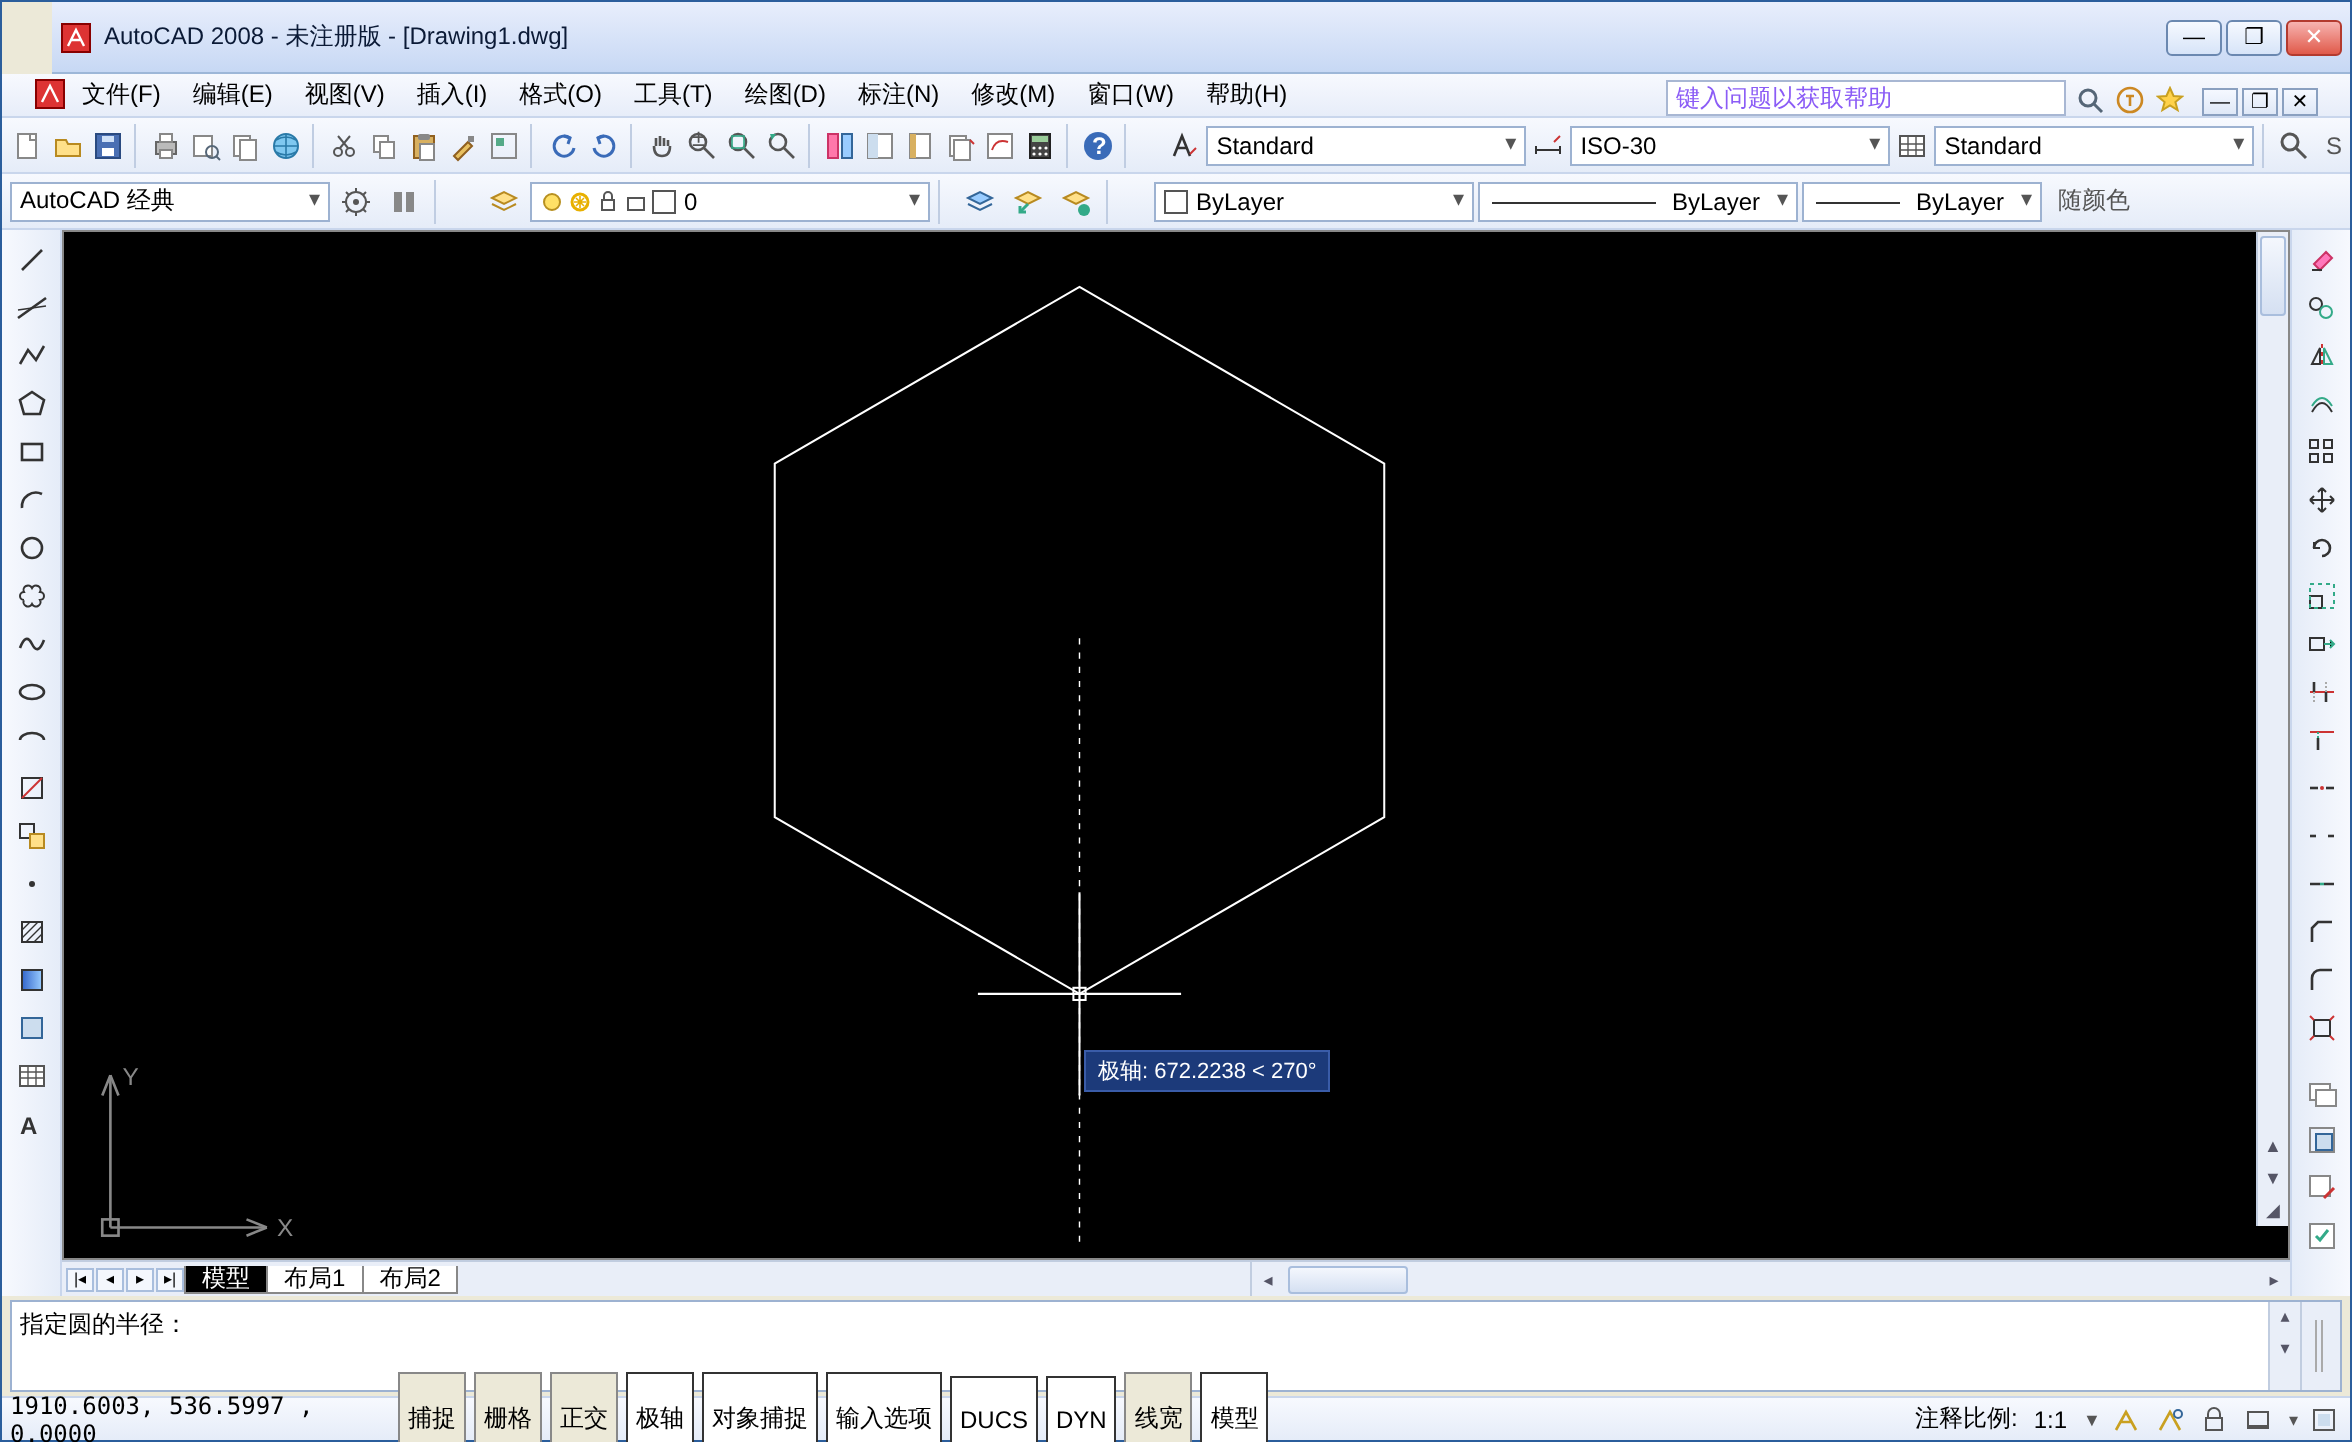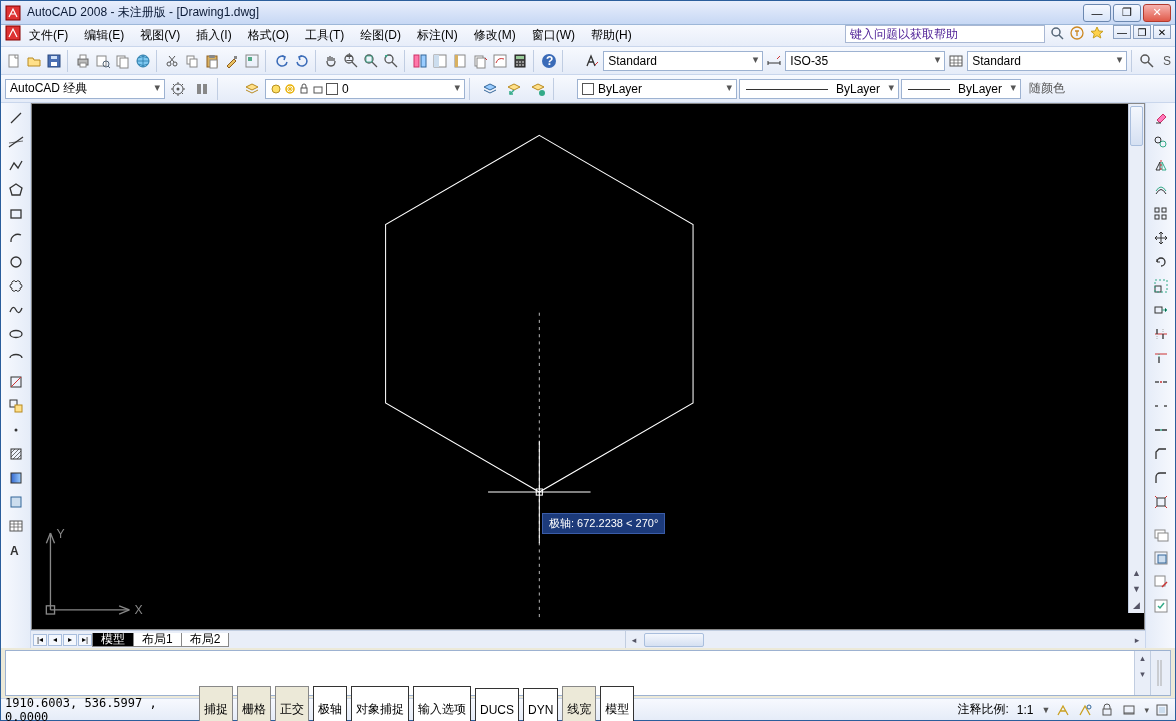--- a/index.html
+++ b/index.html
@@ -1,27 +1,27 @@
 <!DOCTYPE html>
 <html><head>
 <meta charset="utf-8">
 <style>
 * { margin: 0; padding: , 0; box-sizing: border-box; font-family: "Microsoft YaHei", Tahoma, Arial, sans-serif; font-size: 12px; }
 html, body { height: 100%; overflow: hidden; background: #ece9d8; }
 .app { display: flex; flex-direction: column; height: 721px; width: 1176px; border: 1px solid #2b5e9c; }
-.titlebar { height: 24px; background: linear-gradient(#e8eefc, #c7d8f4); display: flex; align-items: center; padding: 0 4px; border-bottom: 1px solid #9db7d8; }
+.titlebar { height: 36px; background: linear-gradient(#e8eefc, #c7d8f4); display: flex; align-items: center; padding: 0 4px; border-bottom: 1px solid #9db7d8; margin-left: 25px; }
 .titlebar .icon { width: 16px; height: 16px; margin-right: 6px; display:flex;align-items:center;justify-content:center;}
 .titlebar .title { flex: 1; color: #0b1a36; font-size: 12px; }
 .win-btns { display: flex; gap: 2px; }
 .win-btn { width: 28px; height: 18px; border: 1px solid #6b88b0; border-radius: 3px; background: linear-gradient(#f6f9ff,#d7e4f8); display: flex; align-items: center; justify-content: center; font-size: 11px;}
 .win-btn.close { background: linear-gradient(#f7b3b0,#e05a4a); border-color:#b33a2e; color:#fff;}
-.menubar { height: 22px; background: linear-gradient(#f7f9fe,#e7edf9); display: flex; align-items: flex-start; padding: 0 4px; border-bottom: 1px solid #c9d6ec; }
+.menubar { height: 22px; background: linear-gradient(#f7f9fe,#e7edf9); display: flex; align-items: flex-end; padding: 0 16px; border-bottom: 1px solid #c9d6ec; }
 .menubar .mi { padding: 2px 8px; white-space: nowrap; cursor: default; }
 .menubar .spacer { flex: 1; }
-.help-search { width: 200px; height: 18px; border: 1px solid #a8b7d3; background: #fff; display: flex; align-items: center; padding: 0 4px; color:#4c1d95; }
+.help-search { width: 200px; height: 18px; border: 1px solid #a8b7d3; background: #fff; display: flex; align-items: center; padding: 0 4px; color:#8b5cf6; }
 .menubar .ricon { width: 16px; height: 16px; margin-left: 4px; display:flex;align-items:center;justify-content:center;}
 .doc-btns { display:flex; gap:2px; margin-left:8px;}
 .doc-btn { width:18px; height:14px; border:1px solid #8aa0c0; background:linear-gradient(#f5f8ff,#dfe8f7); display:flex;align-items:center;justify-content:center;font-size:10px;}
 .toolrow { height: 28px; background: linear-gradient(#f7f9fe,#e5ecf8); border-bottom: 1px solid #c9d6ec; display: flex; align-items: center; padding: 0 4px; gap: 2px; }
 .tb { width: 22px; height: 22px; border: 1px solid transparent; border-radius: 2px; display: flex; align-items: center; justify-content: center; }
 .sep { width: 6px; height: 22px; border-left:1px solid #c0cde2; margin:0 2px;}
 .combo { height: 20px; border: 1px solid #9db2d1; background: #fff; display: flex; align-items: center; padding: 0 18px 0 4px; position: relative; min-width: 80px; }
 .combo::after { content:"▾"; position:absolute; right:4px; top:1px; color:#555; font-size:11px;}
 .combo.wide { min-width: 160px; }
 .combo.layer { min-width: 200px; }
@@ -307,21 +307,21 @@
     <div class="combo wide">
         <span>Standard</span>
       </div>
     <span class="tb">
         <svg width="16" height="16">
           <path d="M2 10 H14 M2 8 V12 M14 8 V12" stroke="#333"></path>
           <path d="M11 6 L14 3" stroke="#c33"></path>
         </svg>
       </span>
     <div class="combo wide">
-        <span>ISO-35</span>
+        <span>ISO-30</span>
       </div>
     <span class="tb">
         <svg width="16" height="16">
           <rect x="2" y="3" width="12" height="10" fill="#fff" stroke="#555"></rect>
           <path d="M2 7 H14 M2 10 H14 M6 3 V13 M10 3 V13" stroke="#555" stroke-width="0.7"></path>
         </svg>
       </span>
     <div class="combo wide">
         <span>Standard</span>
       </div>
@@ -716,20 +716,21 @@
           <svg width="16" height="16">
             <rect x="2" y="2" width="12" height="12" fill="#fff" stroke="#888"></rect>
             <path d="M5 8 L7 10 L11 5" stroke="#3a8" stroke-width="1.5" fill="none"></path>
           </svg>
         </span>
     </div>
   </div>
 
   <div class="cmd-area">
     <div class="cmd-text">
+      <div>指定圆的半径：</div>
     </div>
     <div class="cmd-scroll">
         <div class="arrow up">▴</div>
         <div class="arrow dn">▾</div>
       </div>
     <div class="cmd-handle">
         <svg width="10" height="30">
           <line x1="2" y1="2" x2="2" y2="28" stroke="#aaa"></line>
           <line x1="5" y1="2" x2="5" y2="28" stroke="#aaa"></line>
         </svg>

